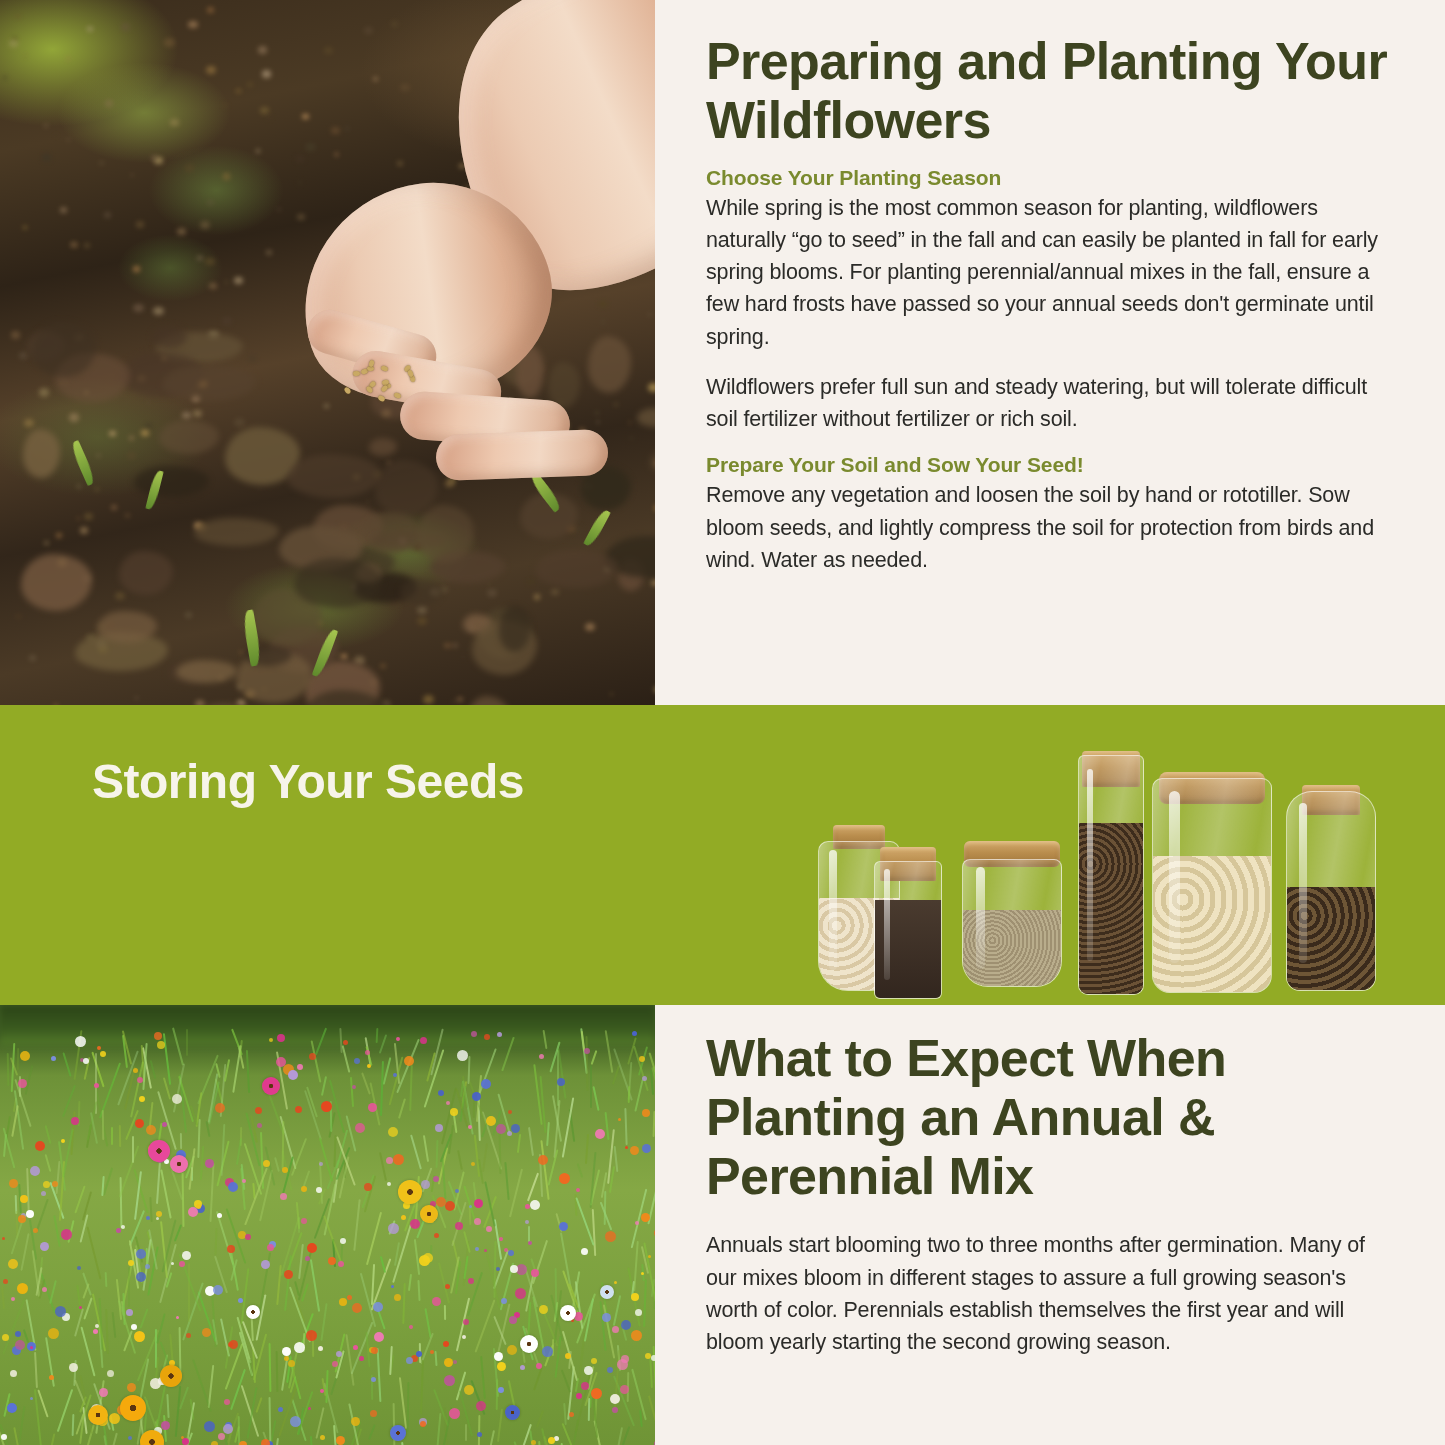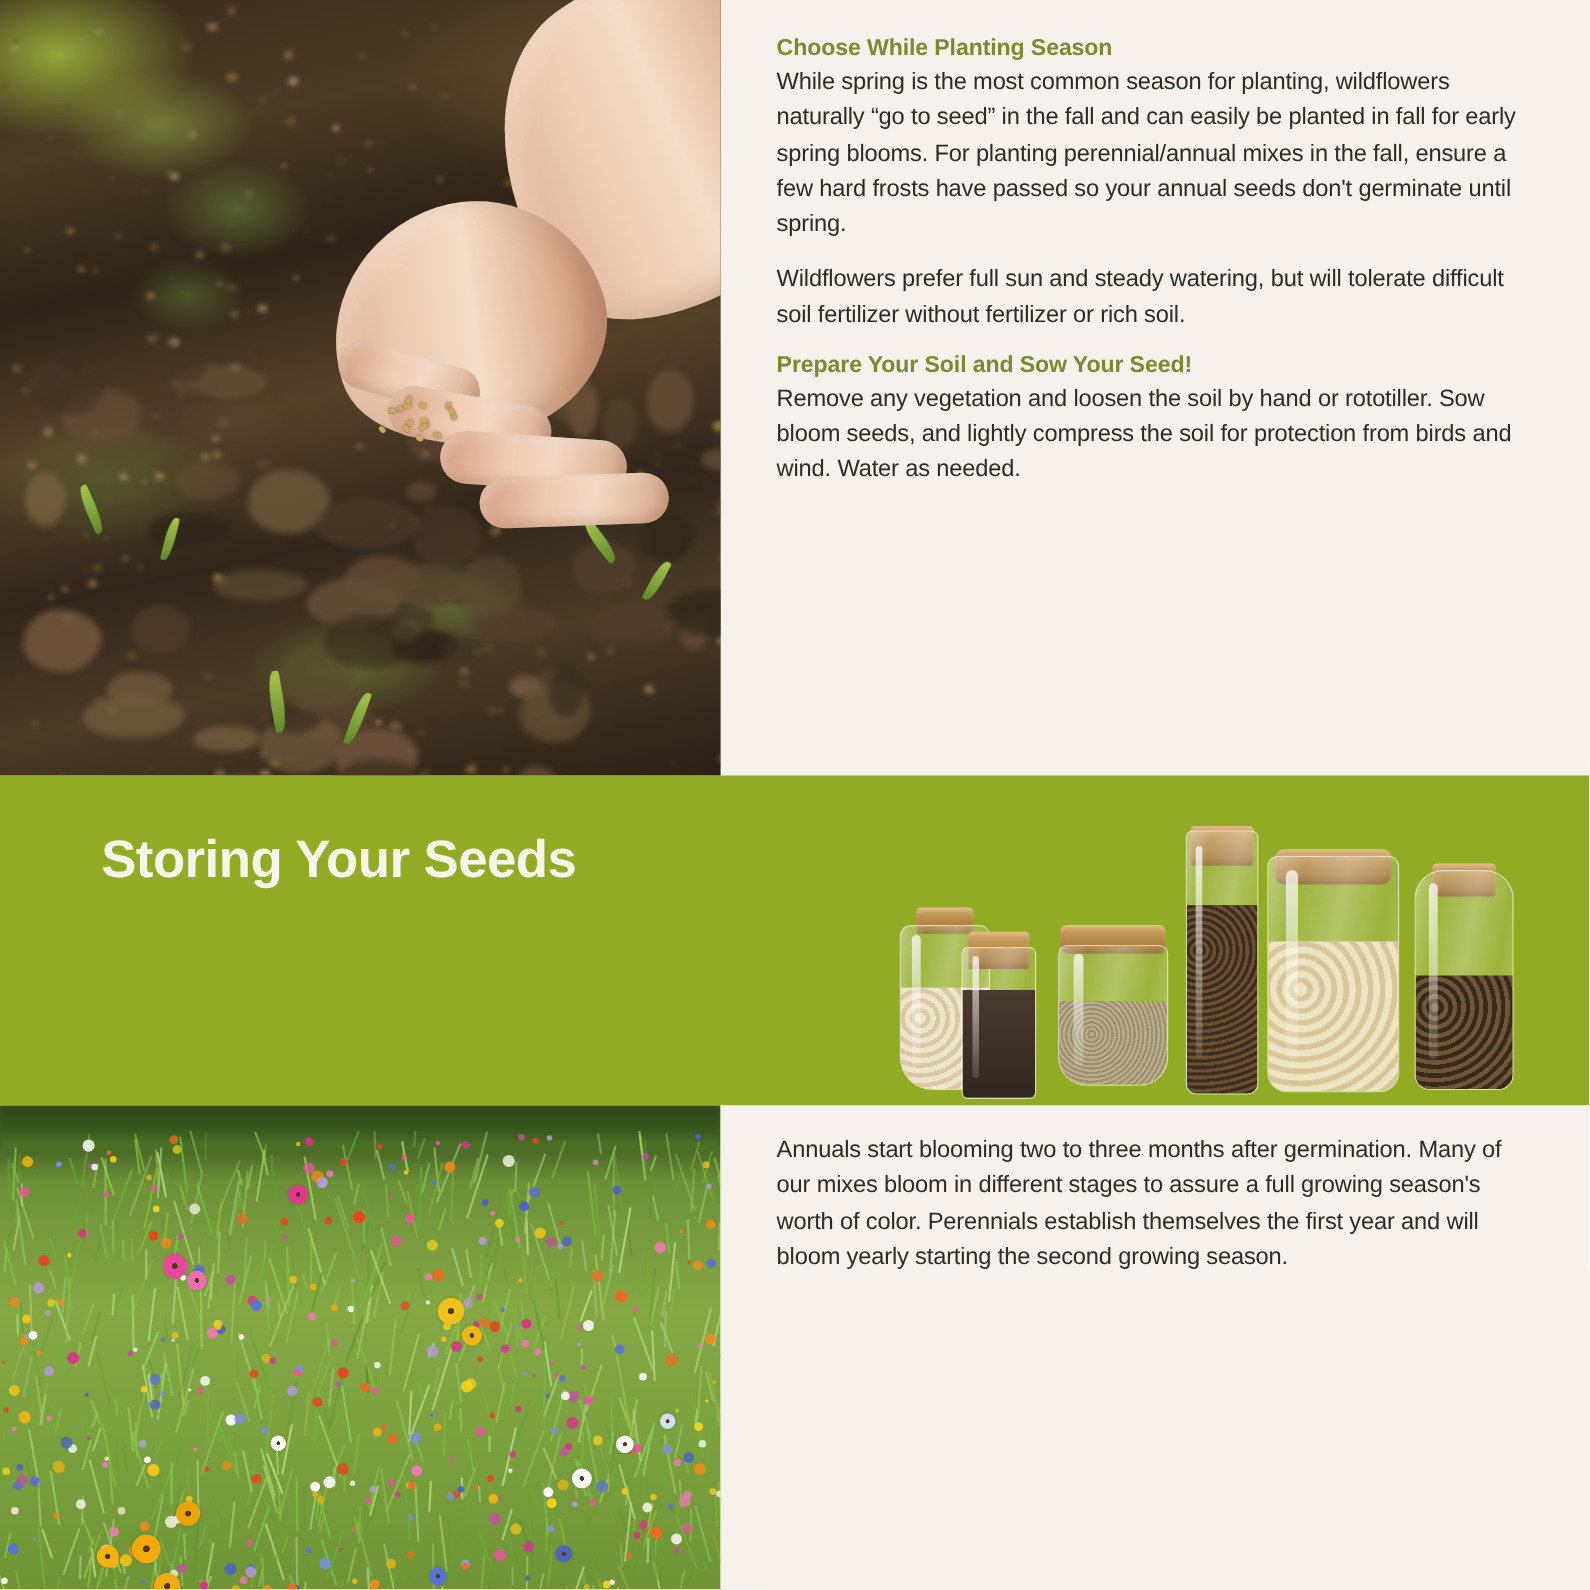--- a/index.html
+++ b/index.html
@@ -644,22 +644,23 @@
           <s style="left:45px;top:6px;transform:rotate(174deg)"></s>
           <s style="left:60px;top:20px;transform:rotate(165deg)"></s>
           <s style="left:59px;top:26px;transform:rotate(137deg)"></s>
           <s style="left:72px;top:33px;transform:rotate(24deg)"></s>
           <s style="left:46px;top:1px;transform:rotate(106deg)"></s>
           <s style="left:85px;top:11px;transform:rotate(66deg)"></s>
         </div>
     </div>
 
     <div class="top-text">
-
-      <h3 class="subhead">Choose While Planting Season</h3>
+      <h1 class="h1">Preparing and Planting Your Wildflowers</h1>
+
+      <h3 class="subhead">Choose Your Planting Season</h3>
       <p class="body">While spring is the most common season for planting, wildflowers naturally “go to seed” in the fall and can easily be planted in fall for early spring blooms. For planting perennial/annual mixes in the fall, ensure a few hard frosts have passed so your annual seeds don't germinate until spring.</p>
 
       <p class="body">Wildflowers prefer full sun and steady watering, but will tolerate difficult soil fertilizer without fertilizer or rich soil.</p>
 
       <h3 class="subhead">Prepare Your Soil and Sow Your Seed!</h3>
       <p class="body last">Remove any vegetation and loosen the soil by hand or rototiller. Sow bloom seeds, and lightly compress the soil for protection from birds and wind. Water as needed.</p>
     </div>
   </div>
 
   <div class="green-band">
@@ -1667,17 +1668,18 @@
           <div class="bloom big" style="left:560px;top:300px;width:16px;height:16px;background:radial-gradient(circle at 50% 50%, #5a3510 0 16%, #ffffff 18% 100%);"></div>
           <div class="bloom big" style="left:390px;top:420px;width:16px;height:16px;background:radial-gradient(circle at 50% 50%, #5a3510 0 16%, #5a72d6 18% 100%);"></div>
           <div class="bloom big" style="left:505px;top:400px;width:15px;height:15px;background:radial-gradient(circle at 50% 50%, #5a3510 0 16%, #4a63c8 18% 100%);"></div>
           <div class="bloom big" style="left:600px;top:280px;width:14px;height:14px;background:radial-gradient(circle at 50% 50%, #5a3510 0 16%, #cfe0f0 18% 100%);"></div>
           <div class="bloom big" style="left:246px;top:300px;width:14px;height:14px;background:radial-gradient(circle at 50% 50%, #5a3510 0 16%, #ffffff 18% 100%);"></div>
         </div>
     </div>
     <div class="divider-v"></div>
 
     <div class="bottom-text">
+      <h1 class="h1 bottom">What to Expect When Planting an Annual &amp; Perennial Mix</h1>
       <p class="body last">Annuals start blooming two to three months after germination. Many of our mixes bloom in different stages to assure a full growing season's worth of color. Perennials establish themselves the first year and will bloom yearly starting the second growing season.</p>
     </div>
   </div>
 
 </div>
 
 </body></html>

